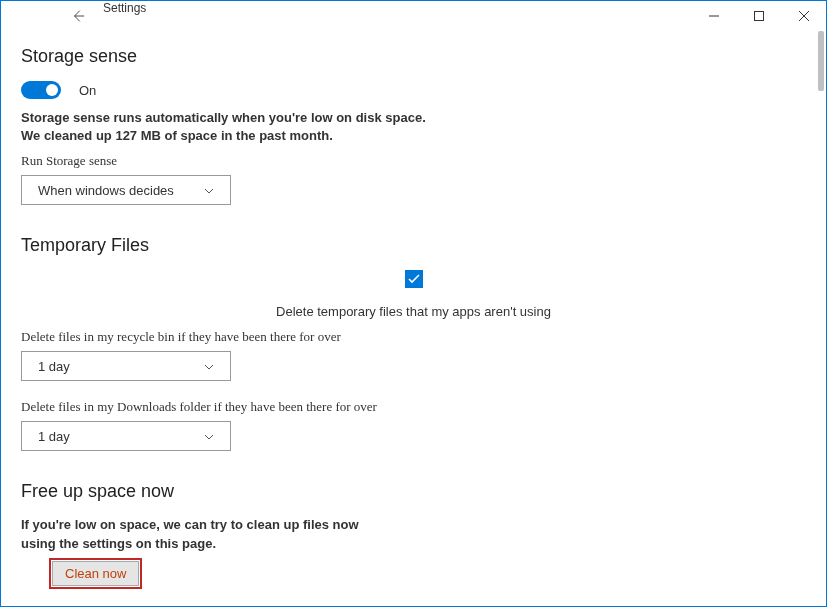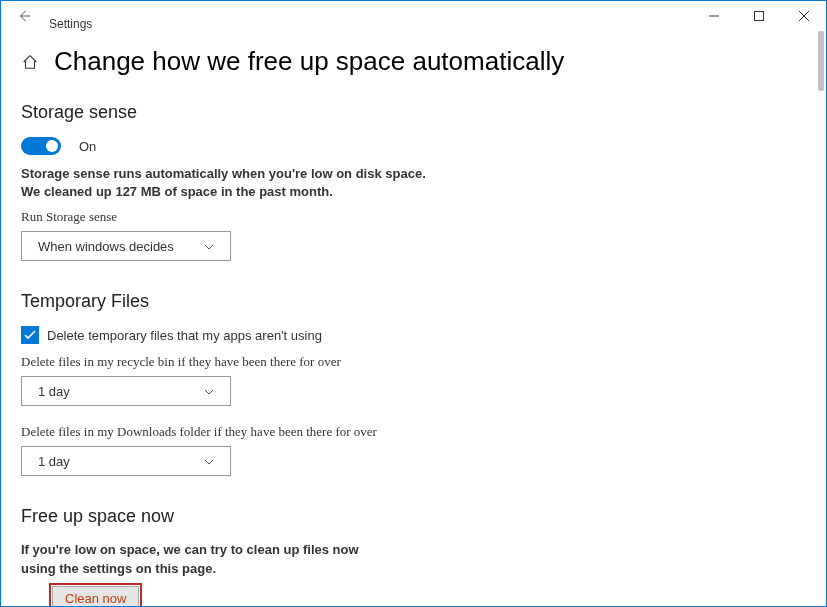--- a/index.html
+++ b/index.html
@@ -13,22 +13,23 @@
     .window {
       width: 827px;
       height: 607px;
       background: #fff;
       border: 1px solid #0078d7;
       position: relative;
     }
     .titlebar {
       height: 30px;
       display: flex;
-      align-items: flex-end;
-      padding-left: 8px;
+      align-items: flex-start;
+      padding-left: 24px;
+      margin-left: 38px;
     }
     .back-btn {
       width: 30px;
       height: 30px;
       display: flex;
       align-items: center;
       justify-content: center;
       font-size: 14px;
       color: #333;
       cursor: pointer;
@@ -128,22 +129,23 @@
       cursor: pointer;
       margin-bottom: 10px;
     }
     .chevron {
       font-size: 11px;
       color: #555;
     }
     .checkbox-row {
       display: flex;
       align-items: center;
-      gap: 8px;
+      gap: 16px;
       margin-bottom: 10px;
+      flex-direction: column;
     }
     .checkbox {
       width: 18px;
       height: 18px;
       background: #0078d7;
       display: flex;
       align-items: center;
       justify-content: center;
       color: #fff;
       font-size: 13px;
@@ -201,28 +203,20 @@
             <line x1="0" y1="0" x2="10" y2="10" stroke="#333" stroke-width="1"></line>
             <line x1="10" y1="0" x2="0" y2="10" stroke="#333" stroke-width="1"></line>
           </svg>
       </div>
     </div>
   </div>
 
   <div class="scrollbar-track"></div>
 
   <div class="content">
-    <div class="header">
-      <div class="home-icon">
-        <svg width="18" height="18" viewBox="0 0 20 20">
-            <path d="M3 10 L10 3 L17 10 M5 9 V17 H15 V9" stroke="#333" stroke-width="1.2" fill="none" stroke-linejoin="round"></path>
-          </svg>
-      </div>
-      <h1>Change how we free up space automatically</h1>
-    </div>
 
     <div class="section">
       <h2>Storage sense</h2>
       <div class="toggle-row">
         <div class="toggle"></div>
         <span class="toggle-label">On</span>
       </div>
       <div class="desc">
         <span>Storage sense runs automatically when you're low on disk space.</span><br>
         <span>We cleaned up 127 MB of space in the past month.</span>

